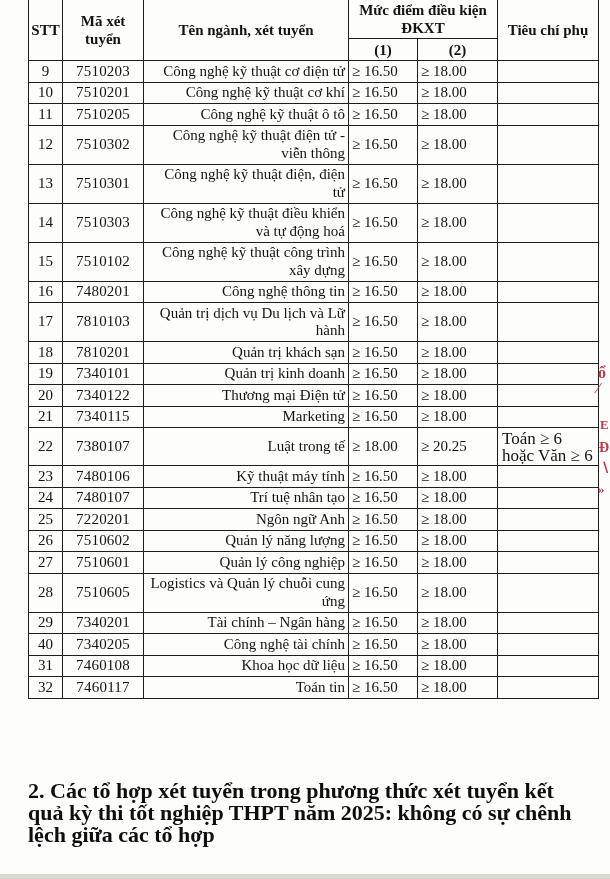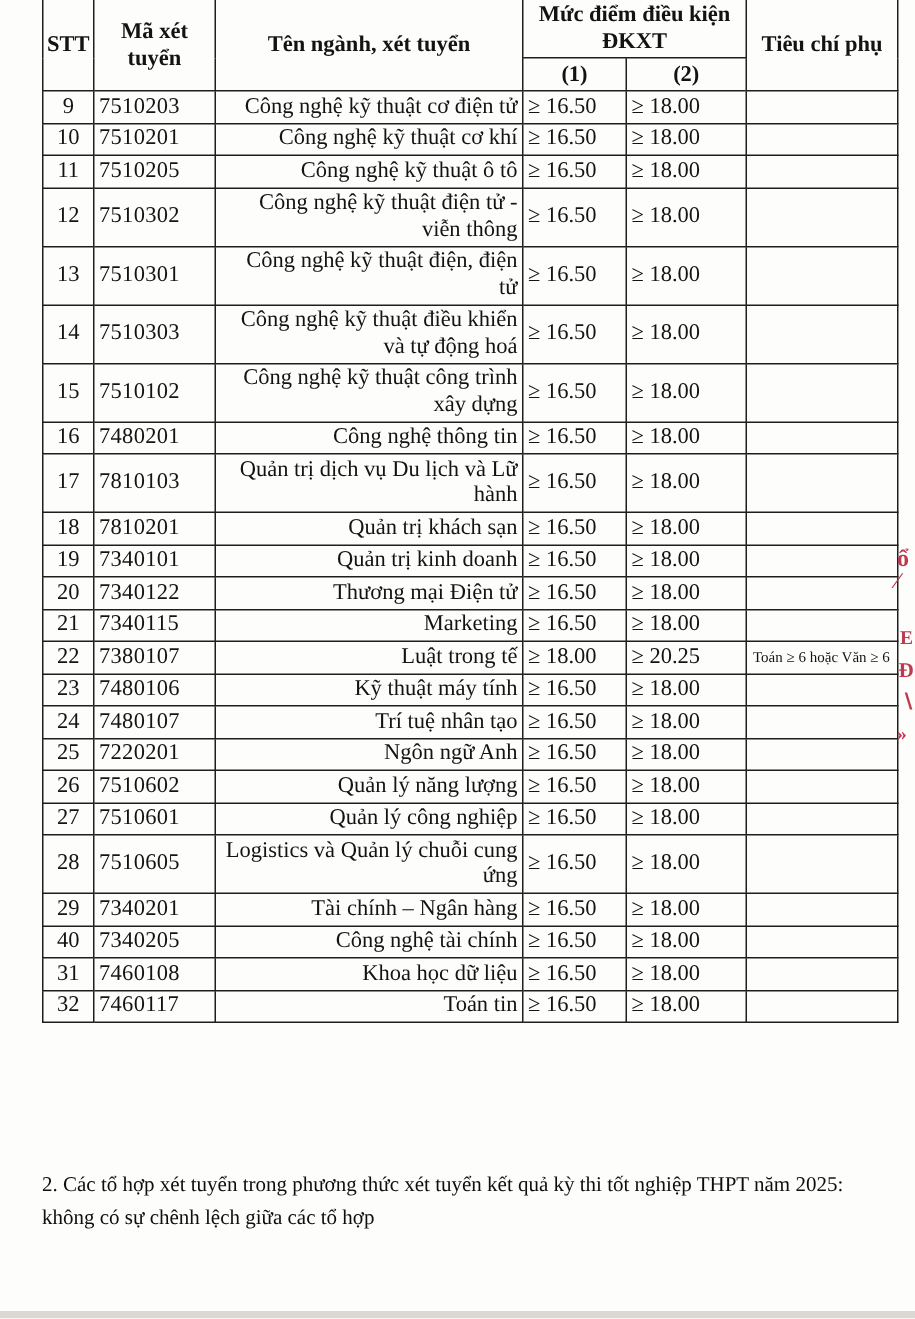--- a/index.html
+++ b/index.html
@@ -32,31 +32,31 @@
   }
   thead tr.hrow-1 { height: 30px; }
   thead tr.hrow-2 { height: 22px; }
   tbody td {
     font-size: 15px;
     line-height: 17.5px;
     padding: 1.5px 3px;
     vertical-align: middle;
   }
   td.c-stt  { text-align: center; }
-  td.c-code { text-align: left; letter-spacing: 0.2px; }
+  td.c-code { text-align: center; letter-spacing: 0.2px; }
   td.c-major{ text-align: right; padding-left: 6px; }
   td.c-score{ }
-  td.c-crit { text-align: left; padding-left: 4px; font-size: 10px; line-height: 17px; }
+  td.c-crit { text-align: left; padding-left: 4px; font-size: 17px; line-height: 17px; }
   .notes {
     position: absolute;
     left: 28px;
     top: 780px;
     width: 566px;
-    font-weight: normal;
-    font-size: 14px;
+    font-weight: bold;
+    font-size: 22px;
     line-height: 22px;
     color: #0e0e0e;
   }
   .notes p { margin: 0 0 2px 0; }
   .stamp-layer { position: absolute; top: 0; left: 0; width: 610px; height: 879px; pointer-events: none; }
   .stamp-fragment {
     position: absolute;
     font-family: "Liberation Serif", serif;
     font-weight: bold;
     white-space: nowrap;

